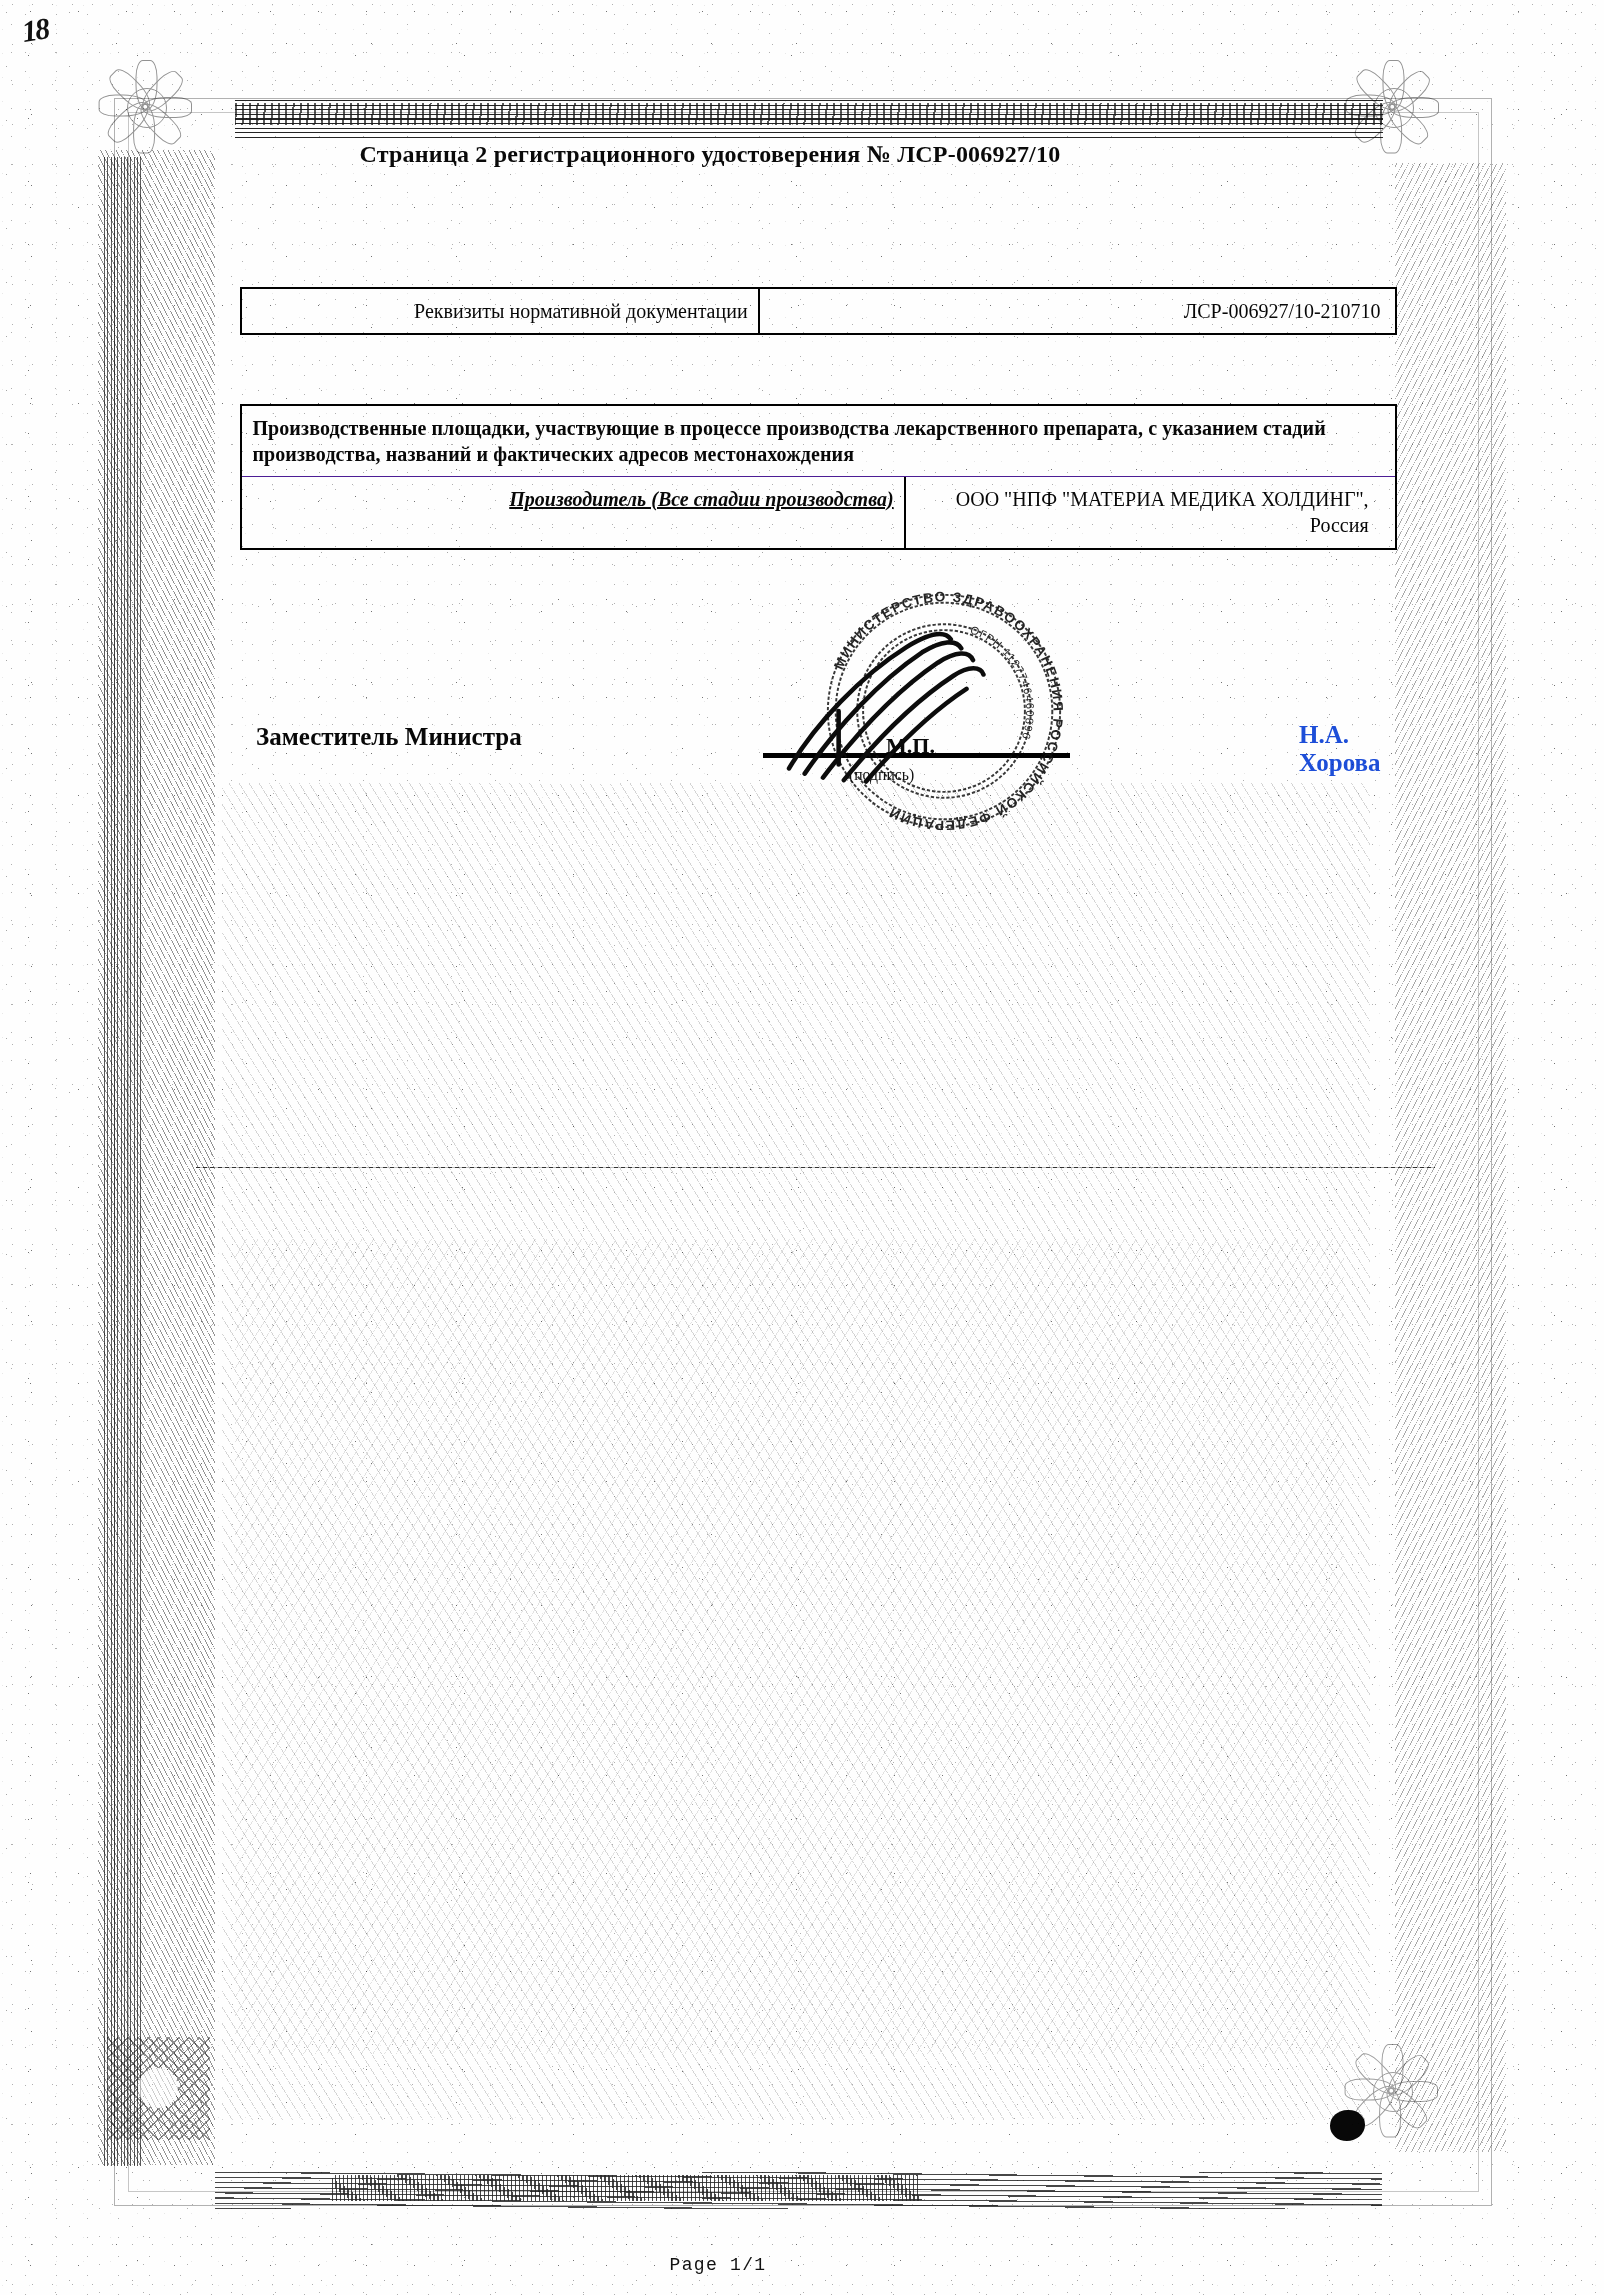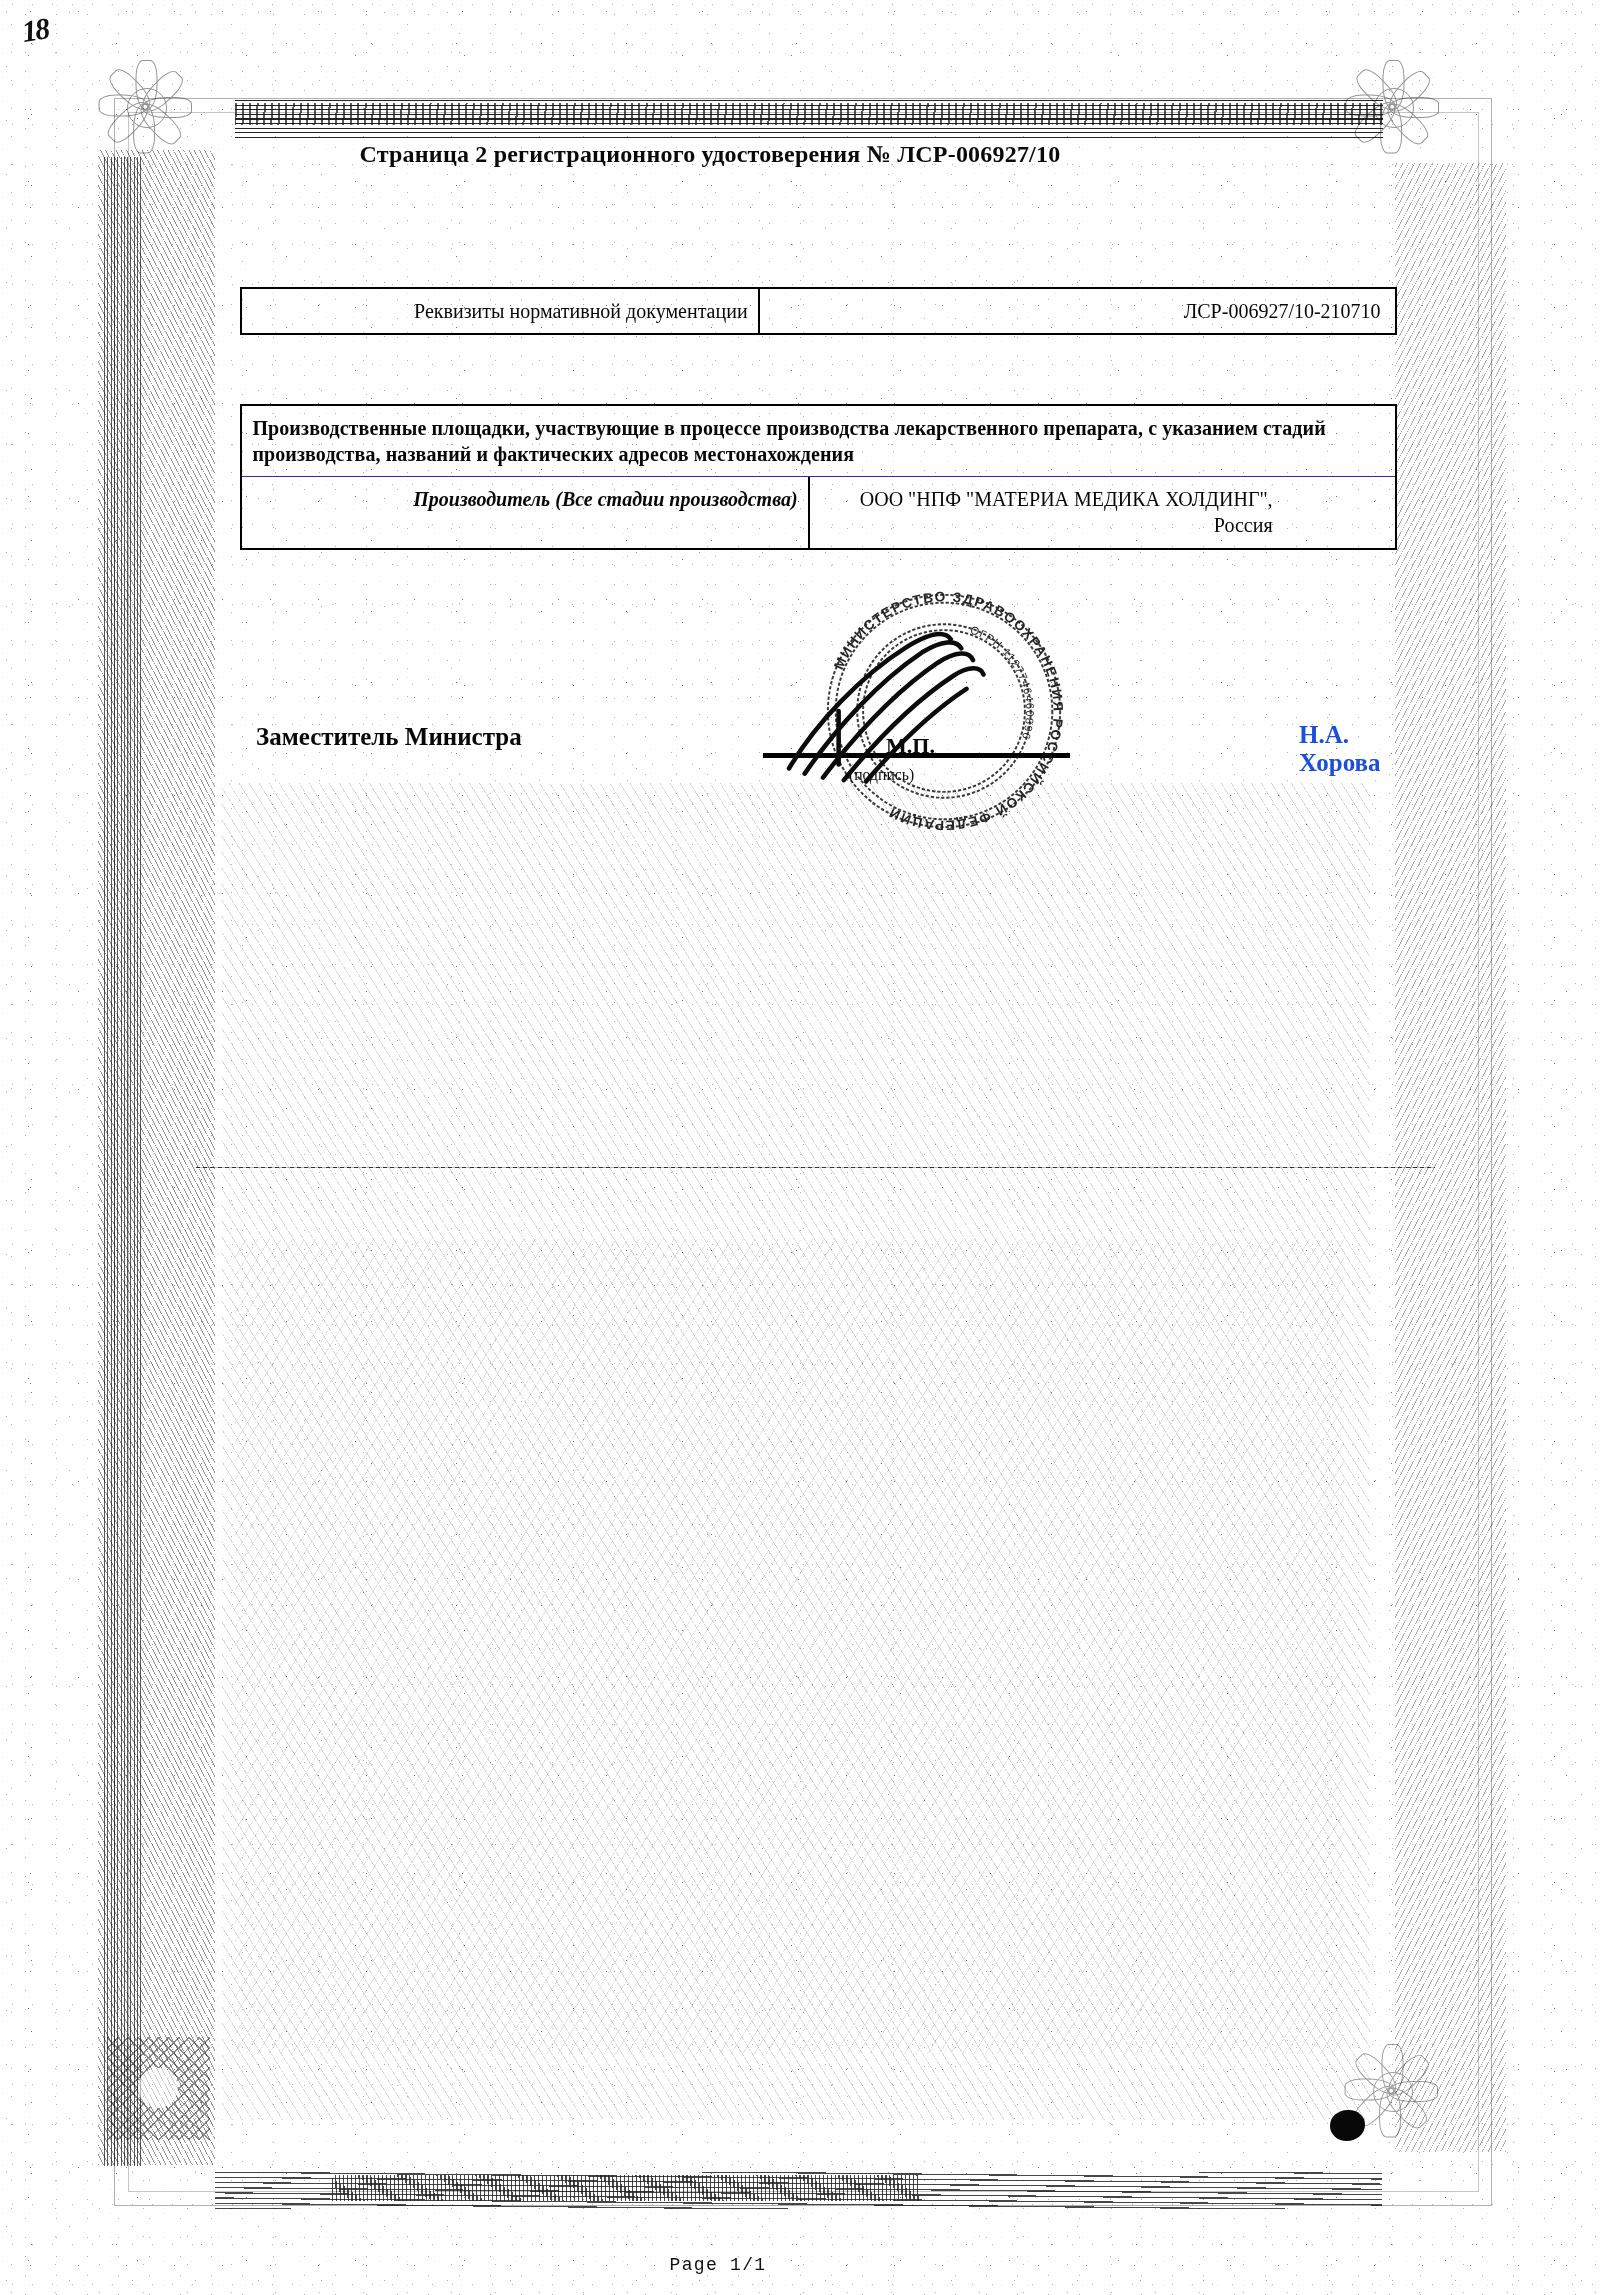--- a/index.html
+++ b/index.html
@@ -153,21 +153,21 @@
   }
   .cell.b-r{border-right:2px solid #000;}
   .cell.ital{font-style:italic;font-weight:600;}
 
   #tbl-norm{left:240px;top:287px;width:1153px;}
   #tbl-norm .c1{width:518px;}
   #tbl-norm .c2{width:631px;}
 
   #tbl-sites{left:240px;top:404px;width:1153px;}
   #tbl-sites .full{width:1149px;font-weight:700;letter-spacing:0.1px;}
-  #tbl-sites .m1{width:568px;}
+  #tbl-sites .m1{width:664px;text-decoration:underline;}
   #tbl-sites .m2{width:473px;}
   #tbl-sites .addr{width:1149px;}
 
   .sigrow{position:absolute;left:256px;top:711px;width:1154px;height:59px;}
   .sigtitle{
     position:absolute;left:0;top:11.7px;font-size:25px;font-weight:700;color:#080808;
   }
   .sigline{
     position:absolute;left:507px;top:42px;width:307px;height:4.6px;background:#000;
   }

